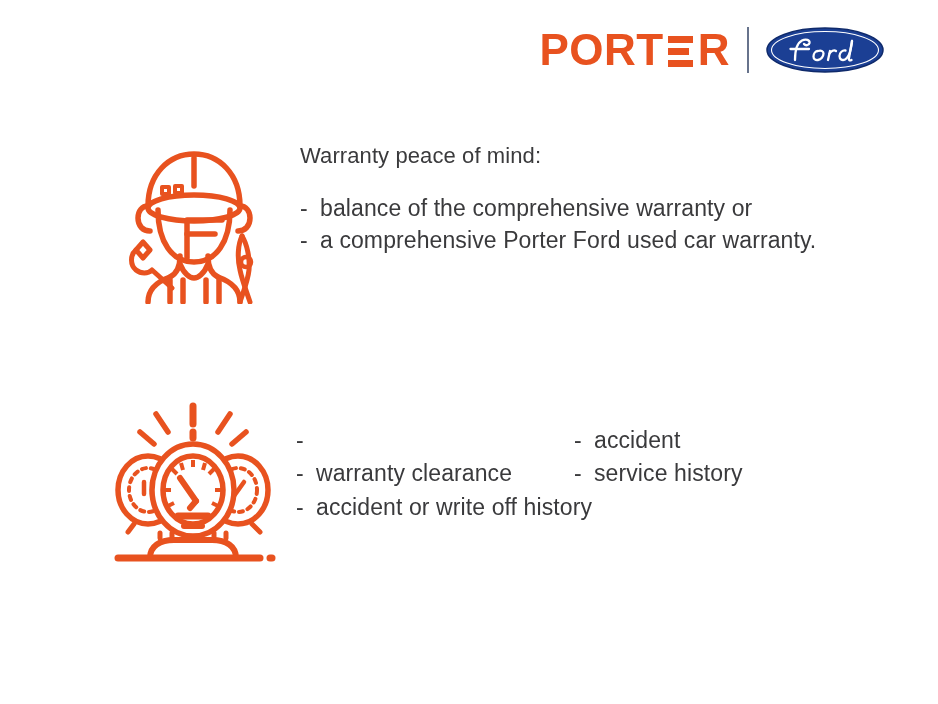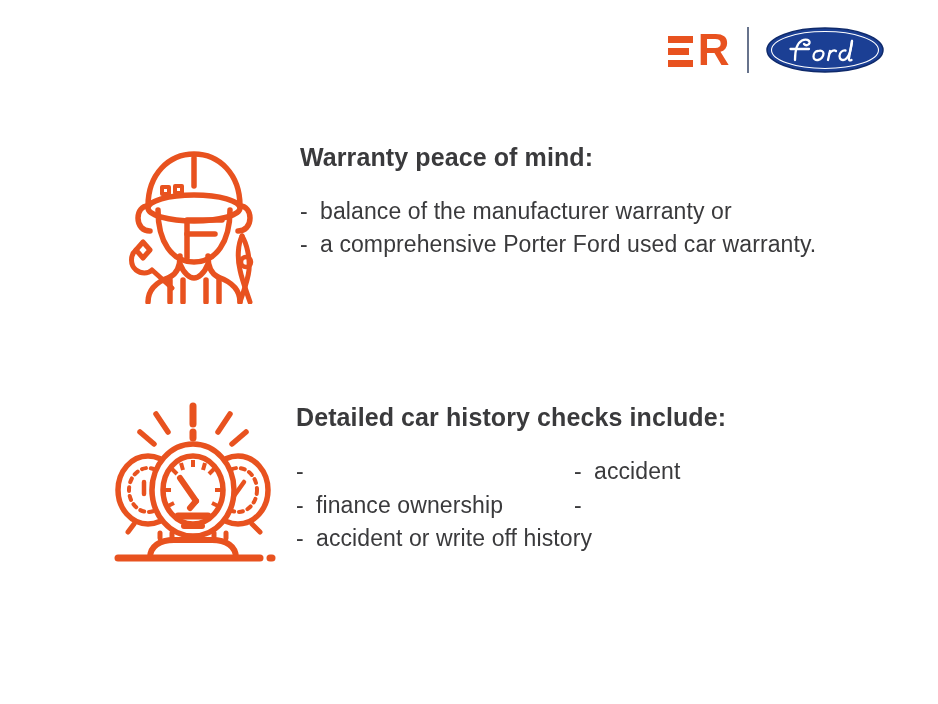--- a/index.html
+++ b/index.html
@@ -90,22 +90,22 @@
     align-items: flex-start;
     justify-content: center;
   }
   .icon-slot svg { display: block; }
 
   .section-body {
     padding-top: 4px;
   }
 
   .section-heading {
-    font-size: 25px;
-    font-weight: 700;
+    font-size: 22px;
+    font-weight: 400;
     line-height: 1.25;
     color: #3a3a3c;
     margin: 0;
     letter-spacing: 0.1px;
     white-space: nowrap;
   }
 
   .bullet-block { margin-top: 24px; }
 
   .bullet-row {
@@ -136,20 +136,21 @@
   .history-list .col-left  { width: 278px; flex: 0 0 auto; }
   .history-list .col-right { flex: 0 0 auto; }
   .history-list .col-wide  { flex: 0 0 auto; }
 </style>
 </head>
 <body>
 
 <div class="brand-header">
 
   <div class="porter-wordmark">
+    <span class="pw-text">PORT</span>
     <span class="porter-e">
       <i></i>
         <i class="mid"></i>
         <i></i>
     </span>
     <span class="pw-text">R</span>
   </div>
 
   <span class="brand-divider"></span>
 
@@ -219,21 +220,21 @@
     </svg>
   </div>
 
   <div class="section-body" style="margin-left:22px;">
     <h2 class="section-heading">Warranty peace of mind:</h2>
 
     <div class="bullet-block warranty-list">
       <div class="bullet-row">
         <span class="bullet-item col-wide">
           <span class="bullet-dash">-</span>
-          <span class="bullet-text">balance of the manufacturer warranty or</span>
+          <span class="bullet-text">balance of the comprehensive warranty or</span>
         </span>
       </div>
       <div class="bullet-row">
         <span class="bullet-item col-wide">
           <span class="bullet-dash">-</span>
           <span class="bullet-text">a comprehensive Porter Ford used car warranty.</span>
         </span>
       </div>
     </div>
   </div>
@@ -290,41 +291,41 @@
         <path d="M122 135 L122 140" stroke-width="5"></path>
 
         <path d="M46 160 C46 148 56 142 70 142 L108 142 C122 142 132 148 132 160" stroke-width="6"></path>
         <path d="M14 160 L156 160" stroke-width="7"></path>
         <path d="M166 160 L168 160" stroke-width="7"></path>
       </g>
     </svg>
   </div>
 
   <div class="section-body" style="margin-left:14px;">
-    <h2 class="section-heading">Detailed car history checks include:</h2>
 
     <div class="bullet-block history-list">
 
       <div class="bullet-row">
         <span class="bullet-item col-left">
           <span class="bullet-dash">-</span>
         </span>
         <span class="bullet-item col-right">
           <span class="bullet-dash">-</span>
           <span class="bullet-text">accident</span>
         </span>
       </div>
 
       <div class="bullet-row">
         <span class="bullet-item col-left">
           <span class="bullet-dash">-</span>
-          <span class="bullet-text">finance ownership</span>
+          <span class="bullet-text">warranty clearance</span>
         </span>
         <span class="bullet-item col-right">
           <span class="bullet-dash">-</span>
+          <span class="bullet-text">service history</span>
         </span>
       </div>
 
       <div class="bullet-row">
         <span class="bullet-item col-wide">
           <span class="bullet-dash">-</span>
           <span class="bullet-text">accident or write off history</span>
         </span>
       </div>
 

